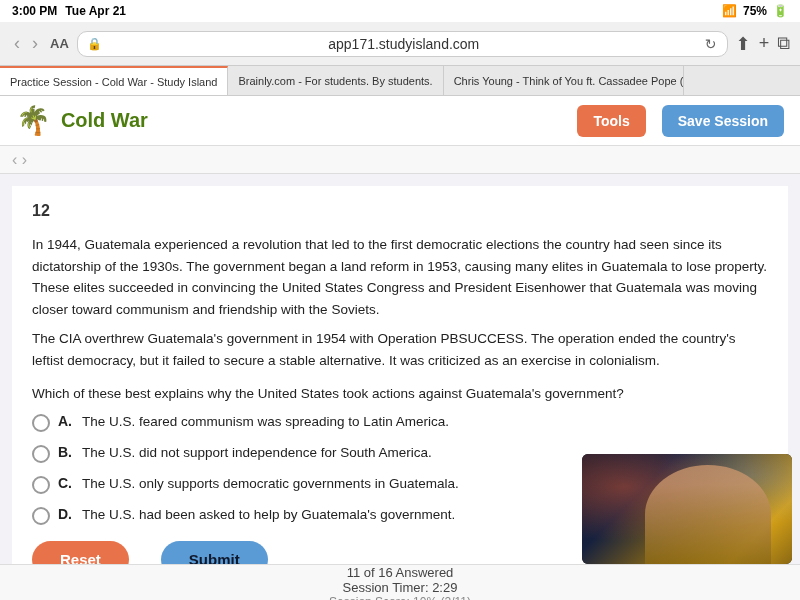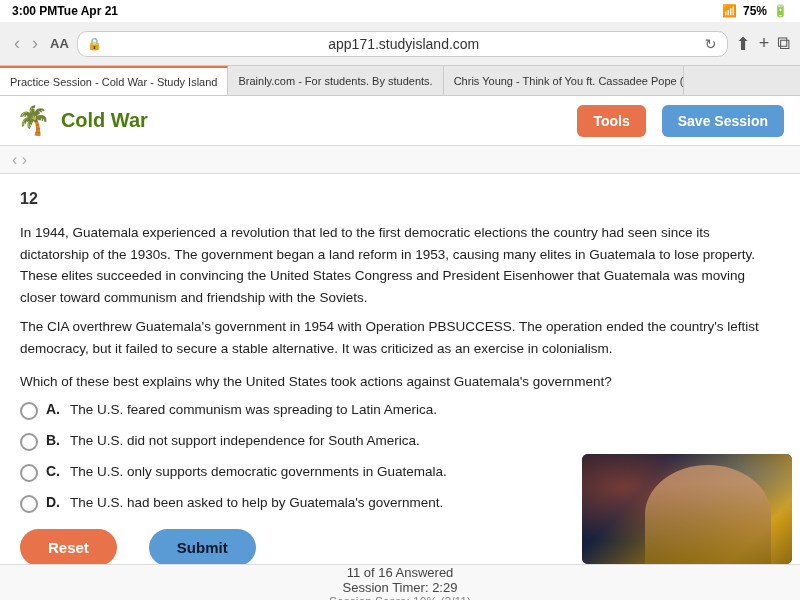--- a/index.html
+++ b/index.html
@@ -9,21 +9,21 @@
     .status-bar {
       background: white;
       display: flex;
       justify-content: space-between;
       align-items: center;
       padding: 4px 12px;
       font-size: 12px;
       font-weight: 600;
       height: 22px;
     }
-    .status-left { display: flex; align-items: center; }
+    .status-left { display: flex; gap: 8px; align-items: center; }
     .status-right { display: flex; gap: 6px; align-items: center; }
 
     
     .browser-chrome {
       background: #f0f0f0;
       border-bottom: 1px solid #ccc;
       padding: 6px 10px;
       display: flex;
       align-items: center;
       gap: 8px;
@@ -118,21 +118,21 @@
       border-bottom: 1px solid #ddd;
       height: 28px;
       display: flex;
       align-items: center;
       padding: 0 12px;
     }
 
     
     .main-content {
       background: white;
-      margin: 0;
+      margin: 12px;
       padding: 16px 20px;
       overflow-y: auto;
       height: calc(600px - 22px - 44px - 30px - 50px - 28px - 36px);
     }
 
     .question-number {
       font-size: 16px;
       font-weight: 600;
       color: #333;
       margin-bottom: 14px;

